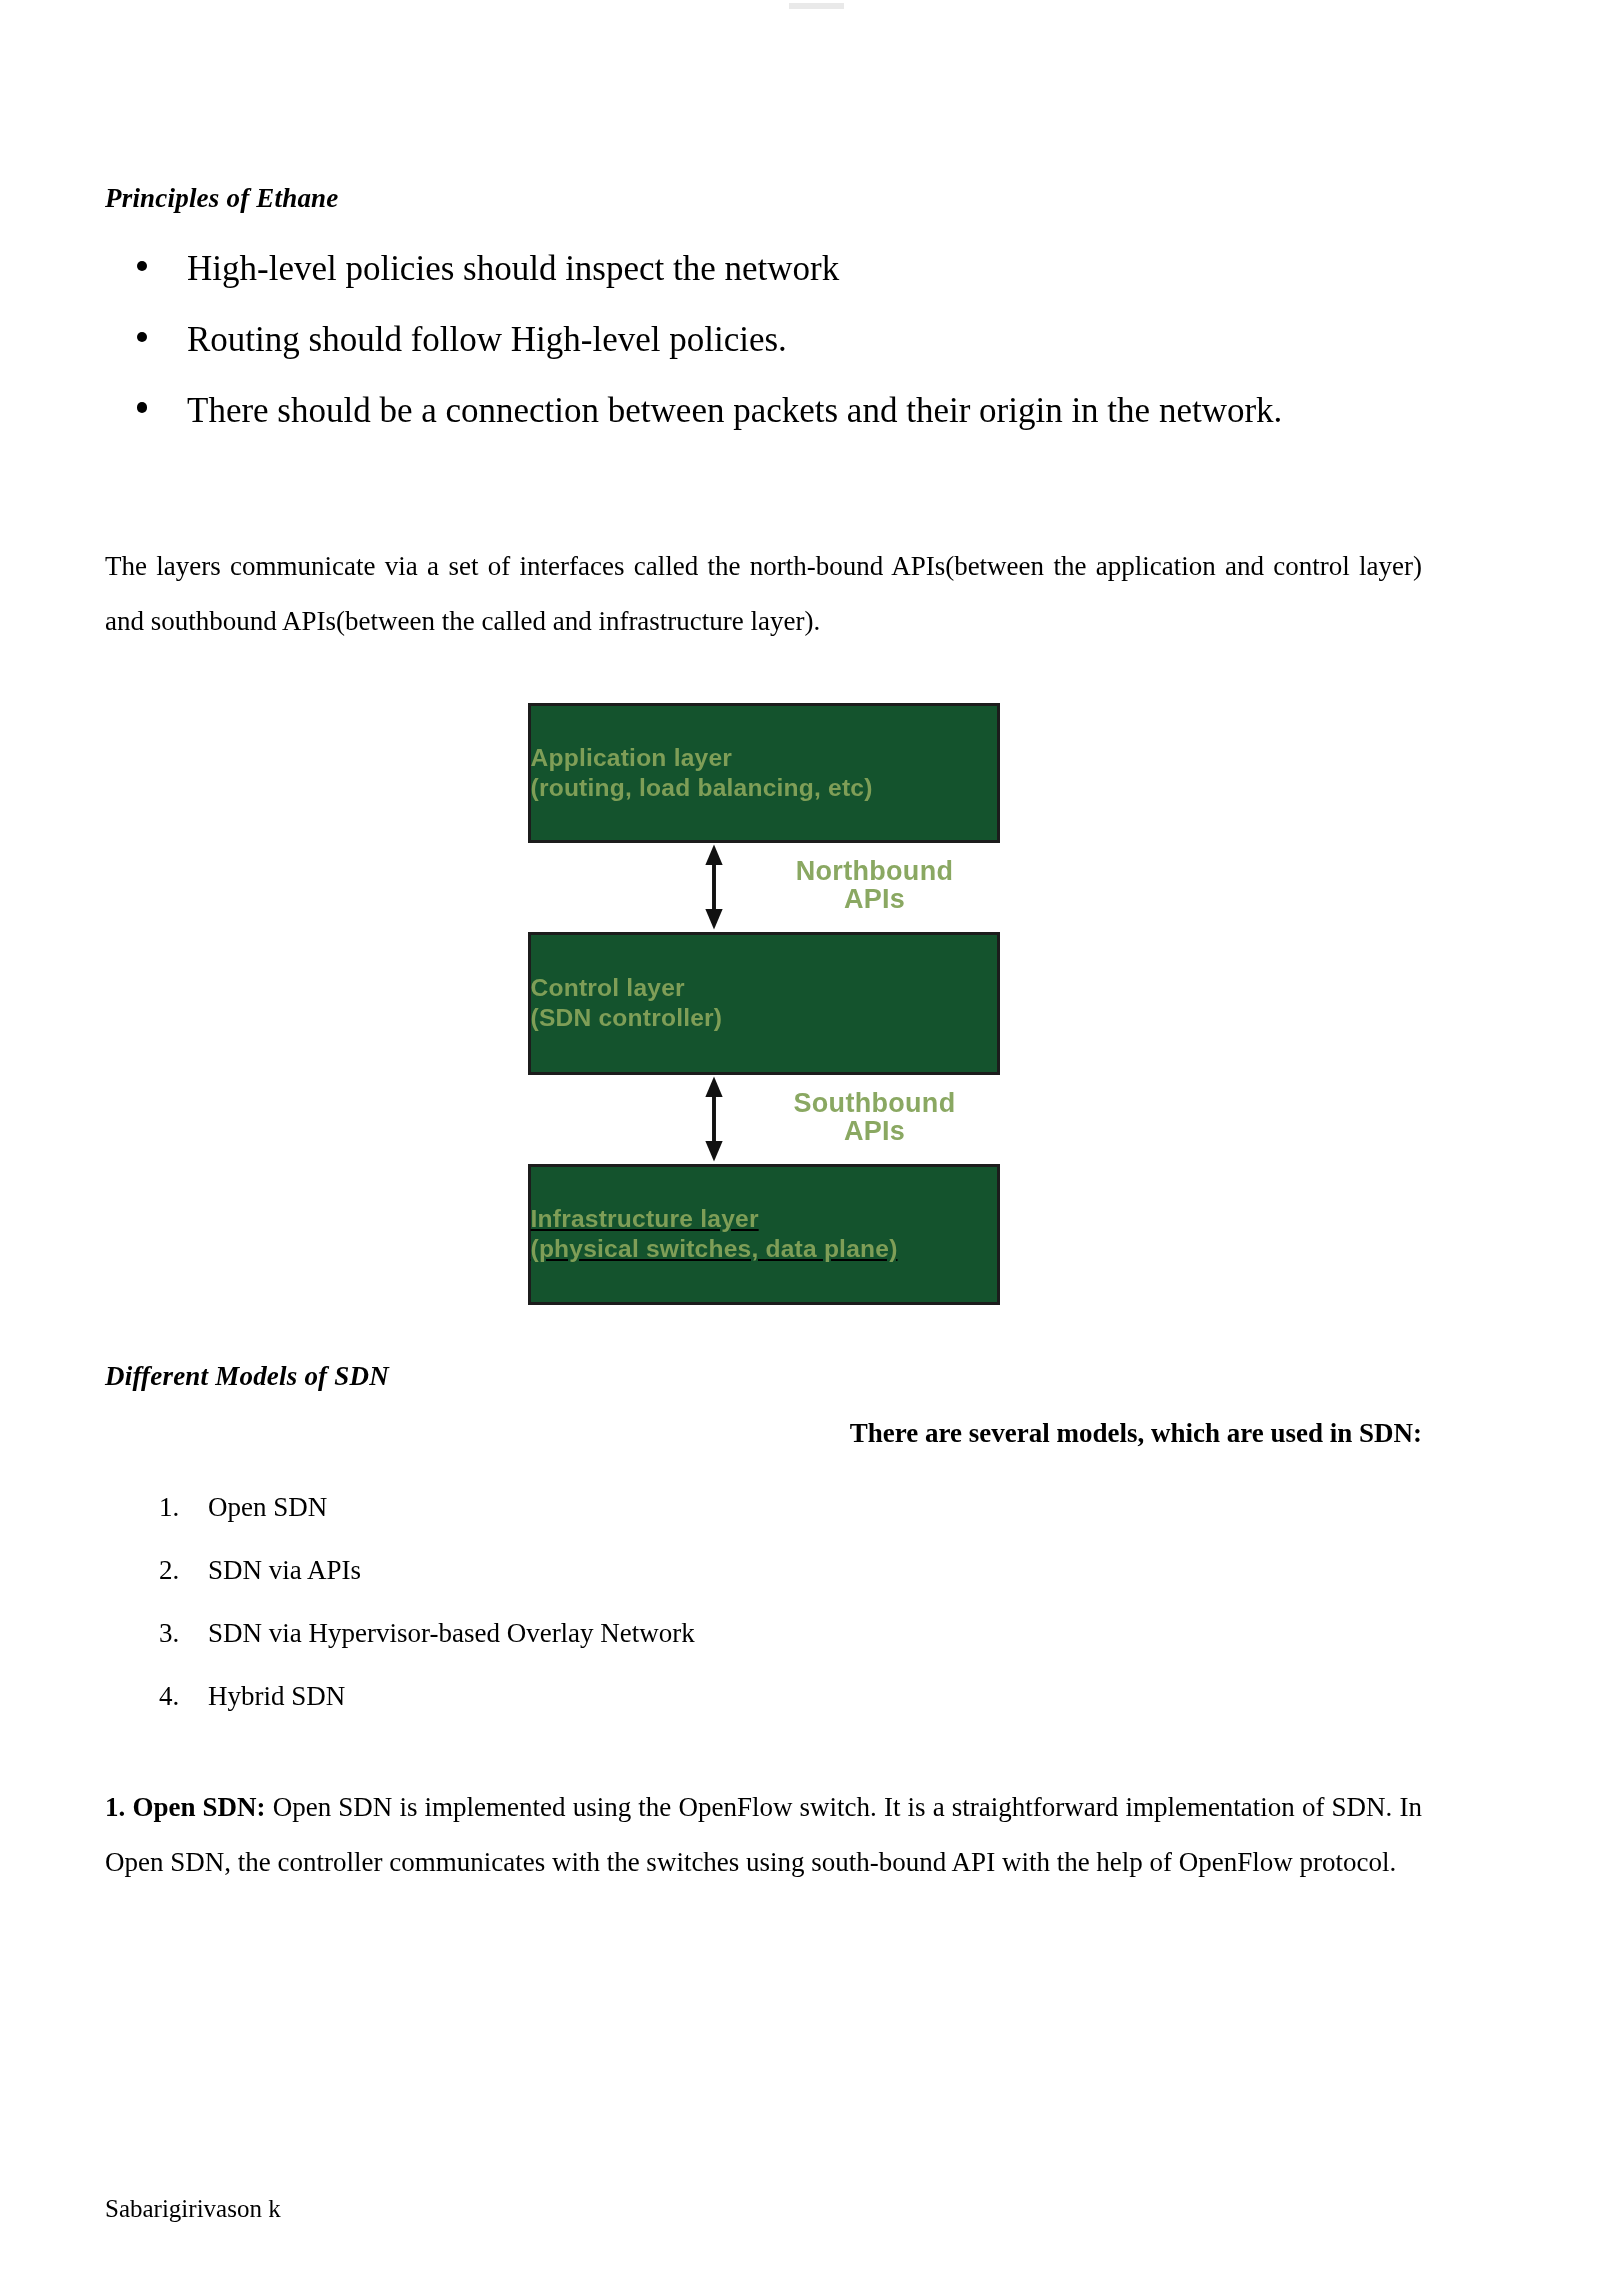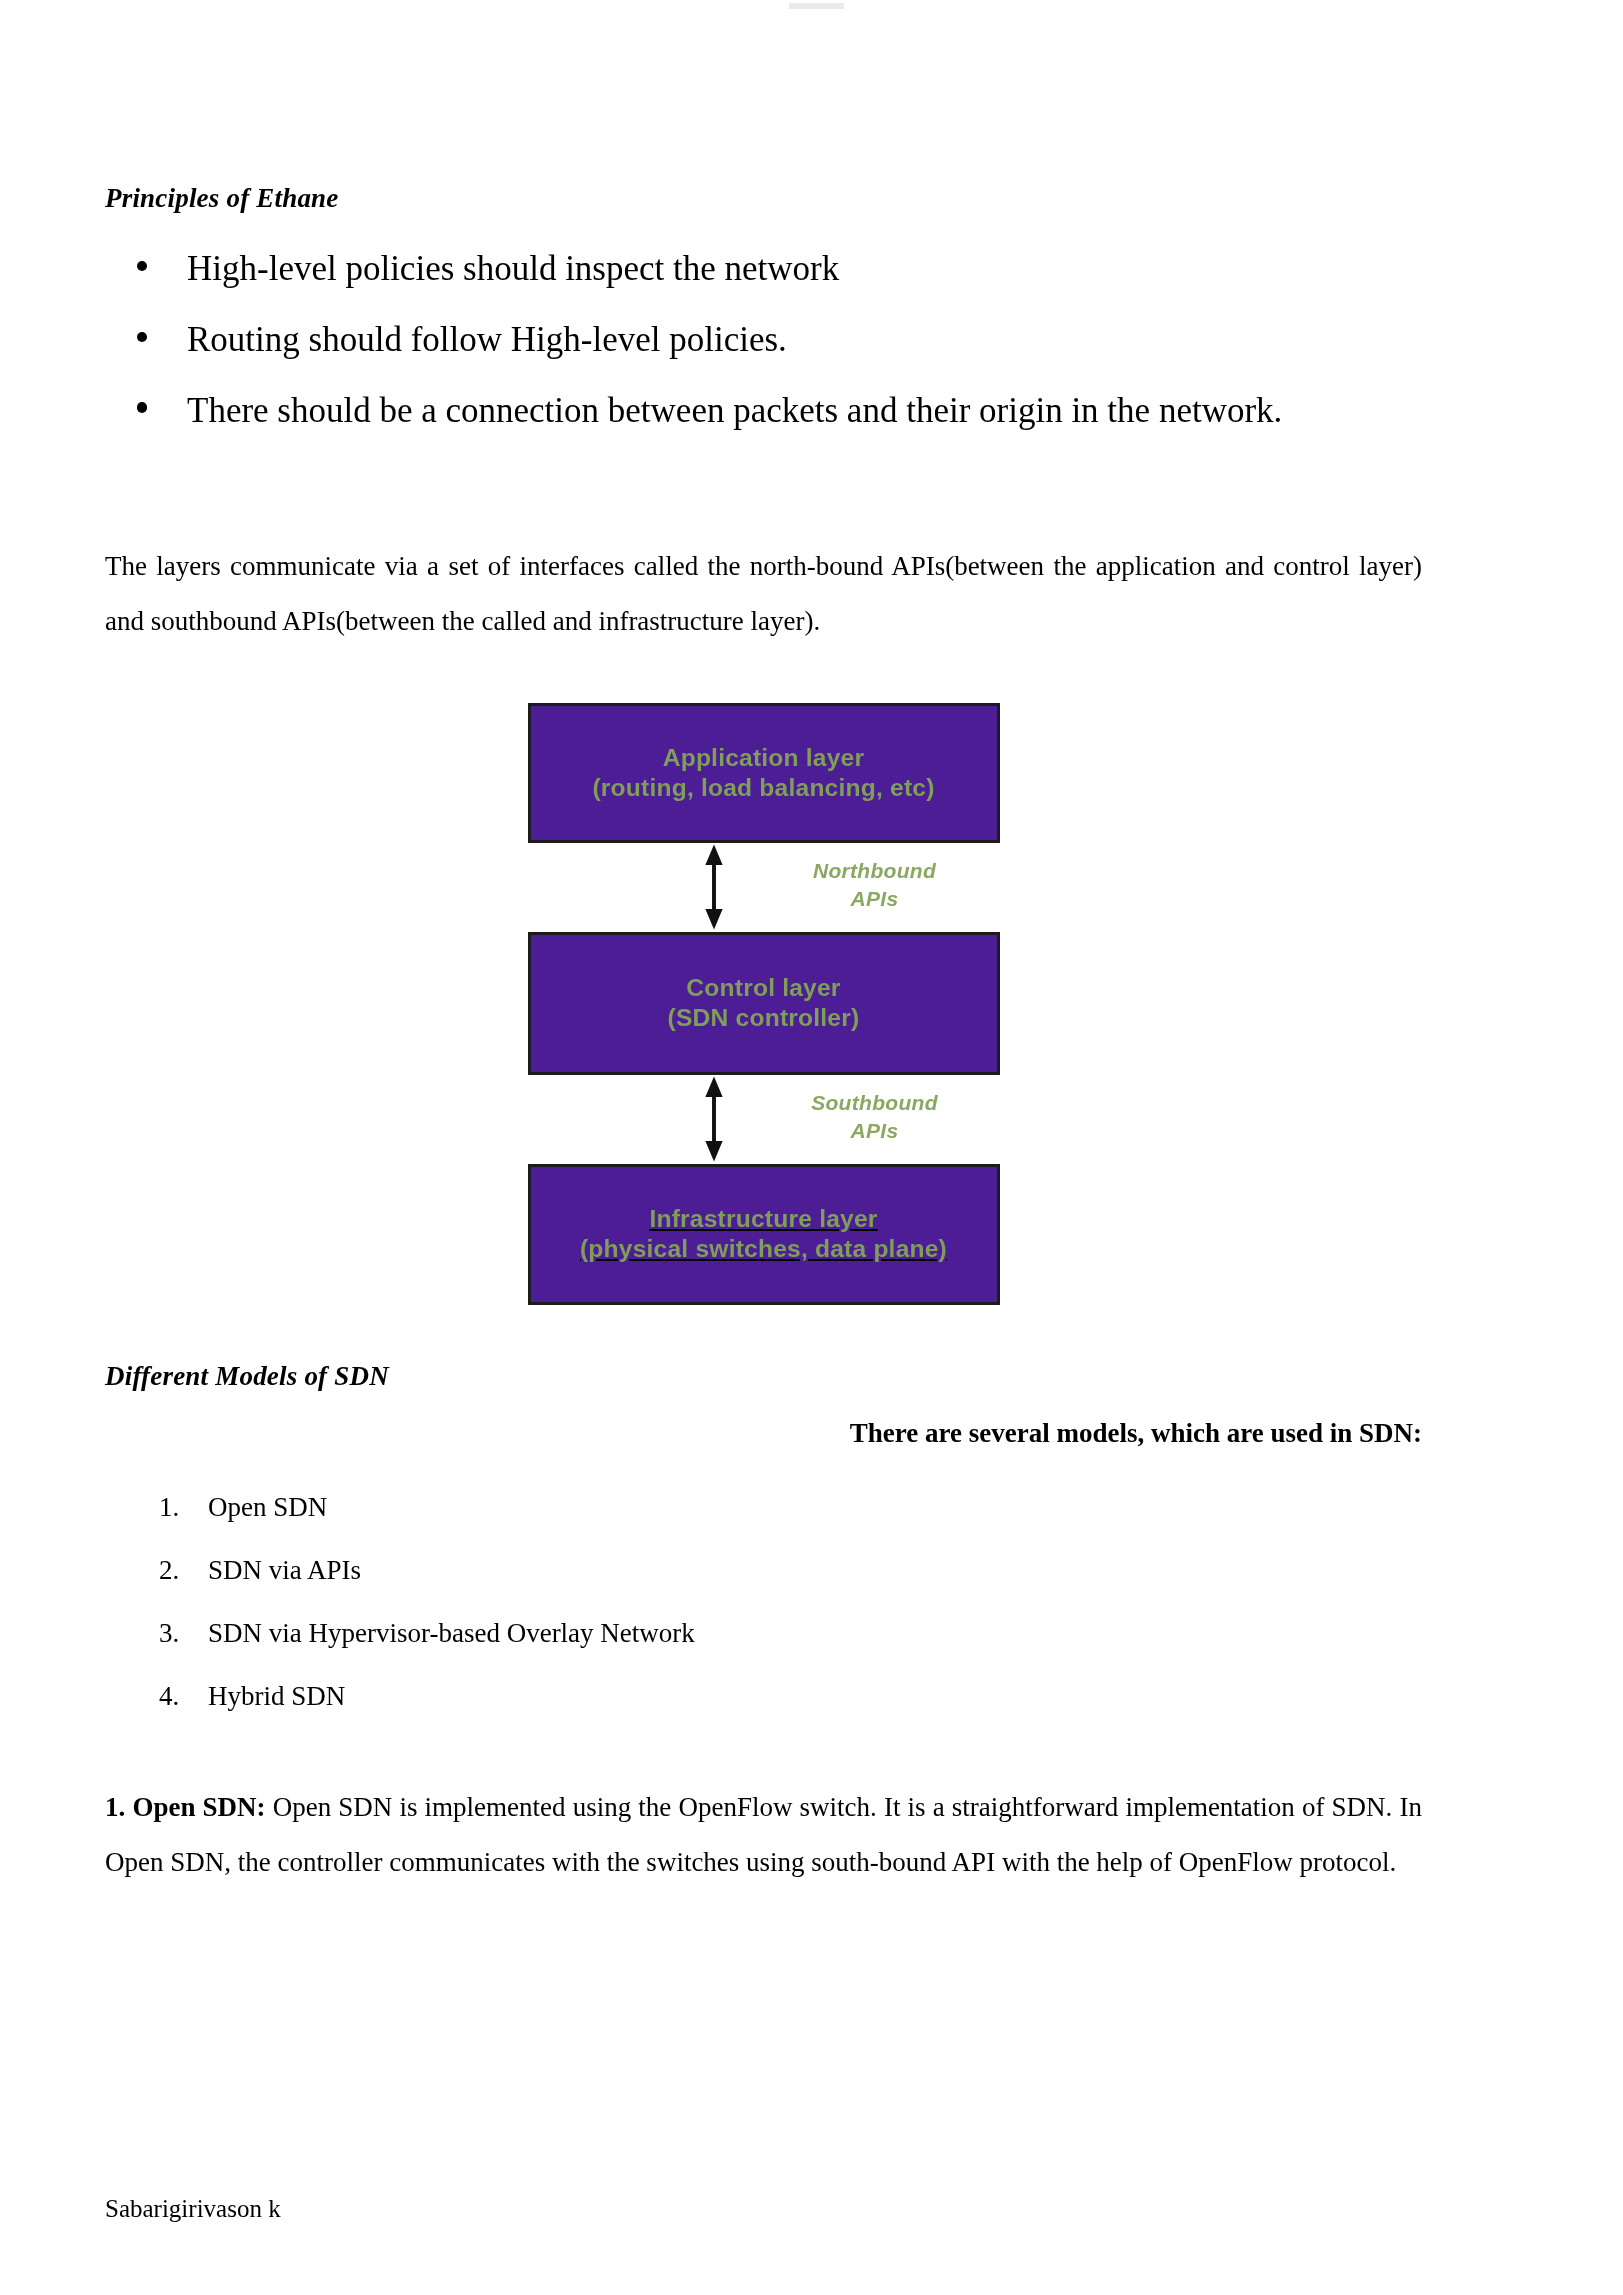--- a/index.html
+++ b/index.html
@@ -107,26 +107,26 @@
   
   .diagram {
     position: relative;
     width: 472px;
     margin: 0 auto;
   }
   .layer-box {
     box-sizing: border-box;
     width: 472px;
     border: 3.2px solid #1c1c1c;
-    background: #4c1d95;
+    background: #14532d;
     text-align: center;
     display: flex;
     flex-direction: column;
     justify-content: center;
-    align-items: center;
+    align-items: flex-start;
   }
   .layer-box.tall   { height: 140px; }
   .layer-box.mid    { height: 143px; }
   .layer-box.bottom { height: 141px; text-decoration: underline; }
   .layer-title,
   .layer-sub {
     font-family: "Liberation Sans", "DejaVu Sans", sans-serif;
     font-weight: bold;
     font-size: 24.6px;
     line-height: 30px;
@@ -147,22 +147,21 @@
     height: 86px;
   }
   .api-label {
     position: absolute;
     left: 228px;
     top: 14.3px;
     width: 238px;
     text-align: center;
     font-family: "Liberation Sans", "DejaVu Sans", sans-serif;
     font-weight: bold;
-    font-style: italic;
-    font-size: 21px;
+    font-size: 27px;
     line-height: 28.5px;
     color: #8aa862;
     letter-spacing: 0.3px;
   }
 
   
   .footer {
     position: absolute;
     left: 105px;
     top: 2194px;

